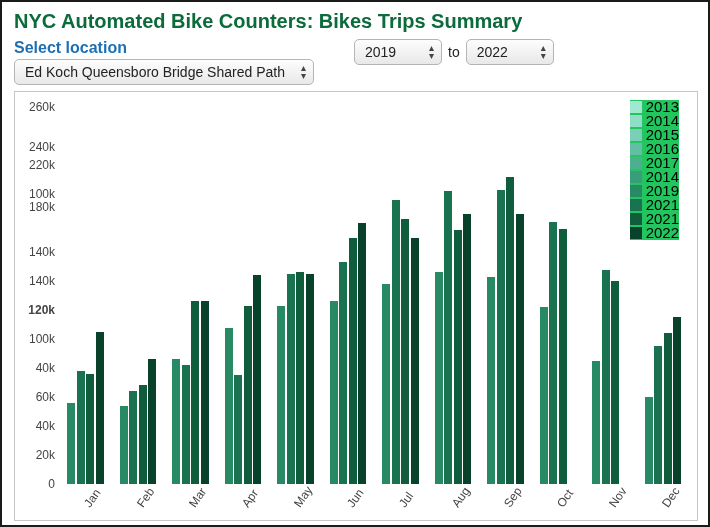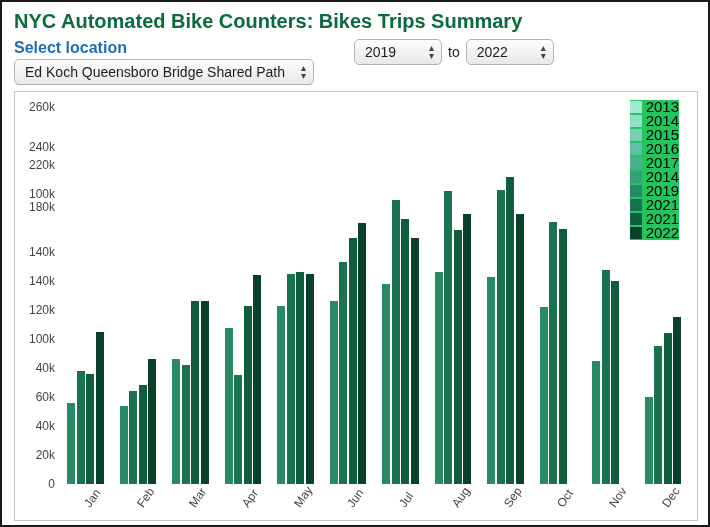--- a/index.html
+++ b/index.html
@@ -126,21 +126,21 @@
 </div>
 
 <div class="chart-wrap">
   <div id="y-axis">
       <div class="y-tick" style="top: 392px;">0</div>
       <div class="y-tick" style="top: 363.019px;">20k</div>
       <div class="y-tick" style="top: 334.038px;">40k</div>
       <div class="y-tick" style="top: 305.057px;">60k</div>
       <div class="y-tick" style="top: 276.075px;">40k</div>
       <div class="y-tick" style="top: 247.094px;">100k</div>
-      <div class="y-tick" style="top: 218.113px;">120k</div>
+      <div class="y-tick" style="top: 218.113px; font-weight: bold;">120k</div>
       <div class="y-tick" style="top: 189.132px;">140k</div>
       <div class="y-tick" style="top: 160.151px;">140k</div>
       <div class="y-tick" style="top: 115px;">180k</div>
       <div class="y-tick" style="top: 102.189px;">100k</div>
       <div class="y-tick" style="top: 73.2075px;">220k</div>
       <div class="y-tick" style="top: 55px;">240k</div>
       <div class="y-tick" style="top: 15.2453px;">260k</div>
     </div>
   <div class="plot-area" id="plot">
       <div class="bar" style="left: 8px; width: 8px; height: 81.1472px; background: rgb(39, 138, 101);"></div>

